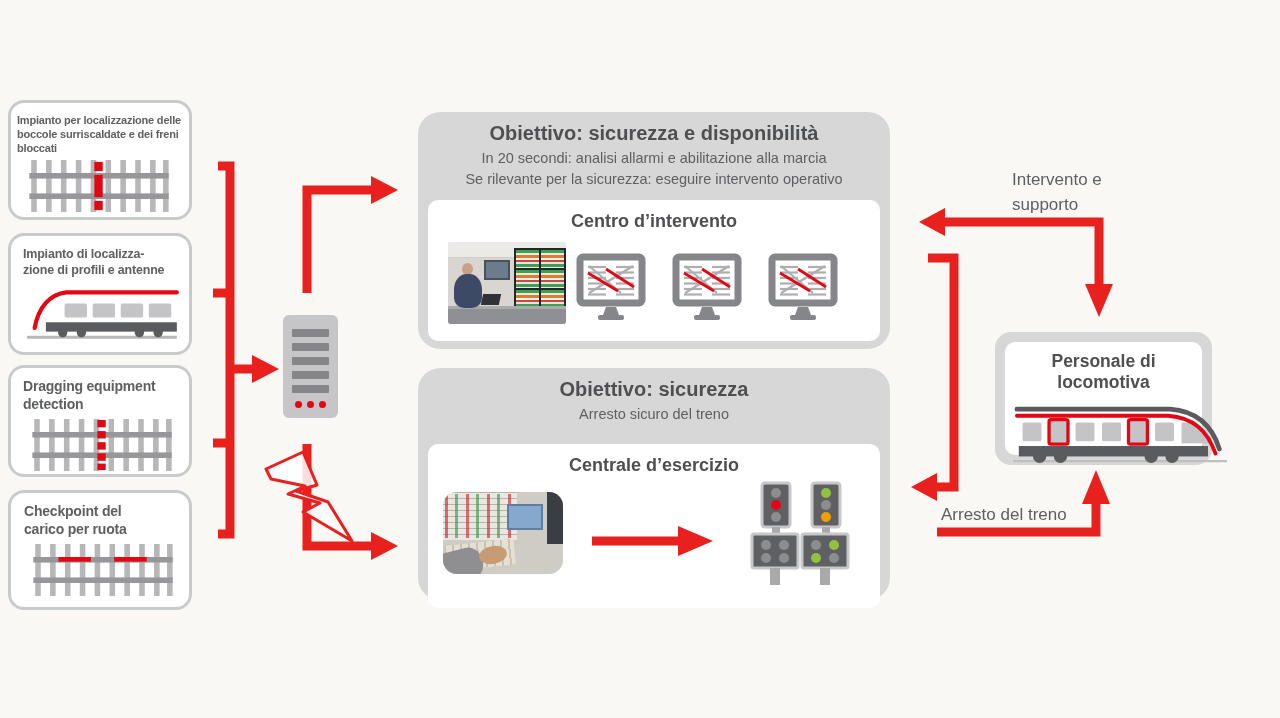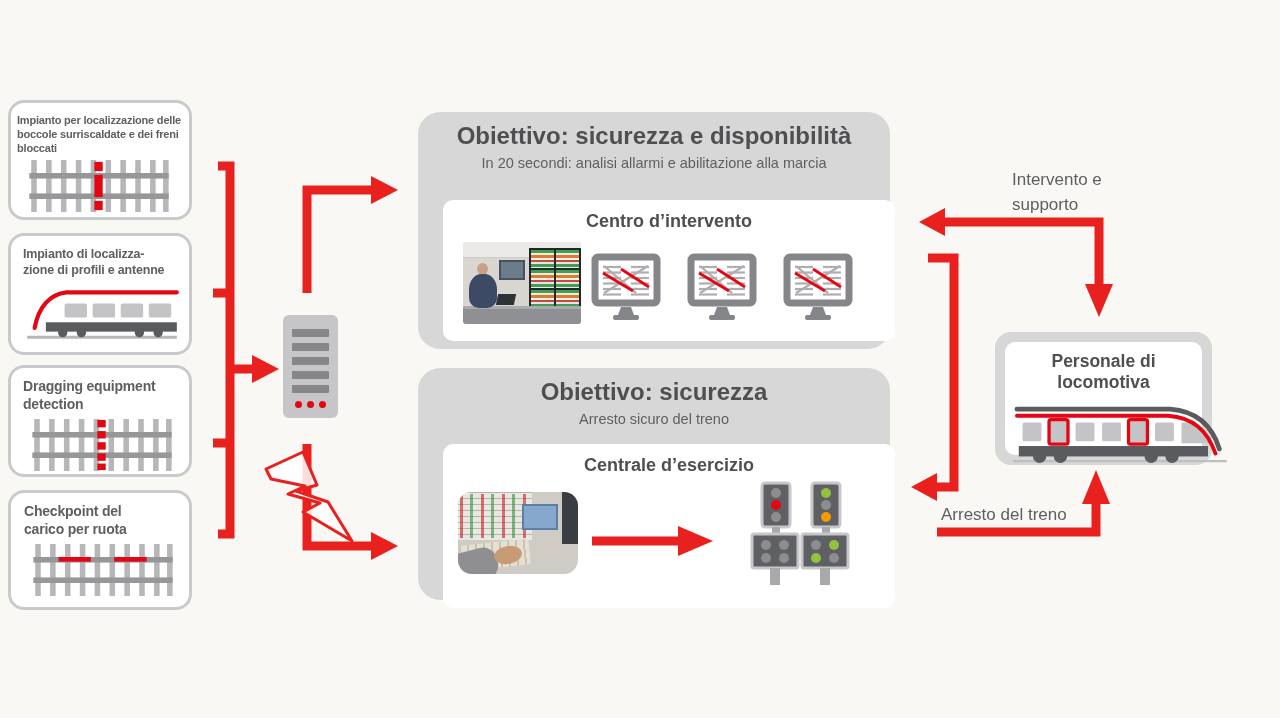--- a/index.html
+++ b/index.html
@@ -22,23 +22,23 @@
   
   .server{left:283px;top:315px;width:55px;height:103px;background:#c6c6c8;border-radius:6px;
           padding:14px 9px 0 9px;}
   .server .bar{height:8px;background:#85858a;margin-bottom:6px;border-radius:1px;}
   .server .dots{display:flex;justify-content:space-between;padding:2px 3px 0 3px;}
   .server .dot{width:7px;height:7px;border-radius:50%;background:var(--signal-red);}
   
   .flow{background:var(--panel);border-radius:22px;left:418px;width:472px;}
   .flow-top{top:112px;height:237px;}
   .flow-bottom{top:368px;height:232px;}
-  .flow-title{text-align:center;font-weight:700;font-size:24px;color:var(--text-strong);margin-top:10px;}
+  .flow-title{text-align:center;font-weight:700;font-size:20px;color:var(--text-strong);margin-top:10px;}
   .flow-sub{text-align:center;font-size:14.5px;color:var(--text-soft);line-height:1.45;margin-top:3px;}
-  .inner{position:absolute;left:10px;width:452px;background:#fff;border-radius:10px;margin-left:15px;}
+  .inner{position:absolute;left:10px;width:452px;background:#fff;border-radius:10px;}
   .flow-top .inner{top:88px;height:141px;}
   .flow-bottom .inner{top:76px;height:164px;}
   .inner-title{text-align:center;font-weight:700;font-size:18px;color:var(--text-strong);padding-top:11px;}
   
   .photo{overflow:hidden;background:#d9d6d1;}
   .ph-top{left:20px;top:42px;width:118px;height:82px;border-radius:3px;}
   .ph-wall{left:0;top:0;right:0;height:16px;background:#eceae6;border-bottom:1px solid #cfcdc8;}
   .ph-backmon{left:36px;top:18px;width:26px;height:20px;background:#6b7c8c;border:2px solid #49525c;}
   .ph-bank{right:0;top:6px;width:52px;height:64px;background:#24262b;display:grid;
            grid-template-columns:1fr 1fr;grid-auto-rows:18px;gap:2px;padding:2px;}
@@ -188,20 +188,21 @@
   <div class="dots">
     <span class="dot"></span>
       <span class="dot"></span>
       <span class="dot"></span>
   </div>
 </div>
 
 <div class="abs flow flow-top">
   <div class="flow-title">Obiettivo: sicurezza e disponibilità</div>
   <div class="flow-sub">In 20 secondi: analisi allarmi e abilitazione alla marcia</div>
+  <div class="flow-sub" style="margin-top:0;">Se rilevante per la sicurezza: eseguire intervento operativo</div>
   <div class="inner">
     <div class="inner-title">Centro d’intervento</div>
     <div class="abs photo ph-top">
       <div class="abs ph-wall"></div>
       <div class="abs ph-backmon"></div>
       <div class="abs ph-bank">
           <i></i>
           <i></i>
           <i></i>
           <i></i>

